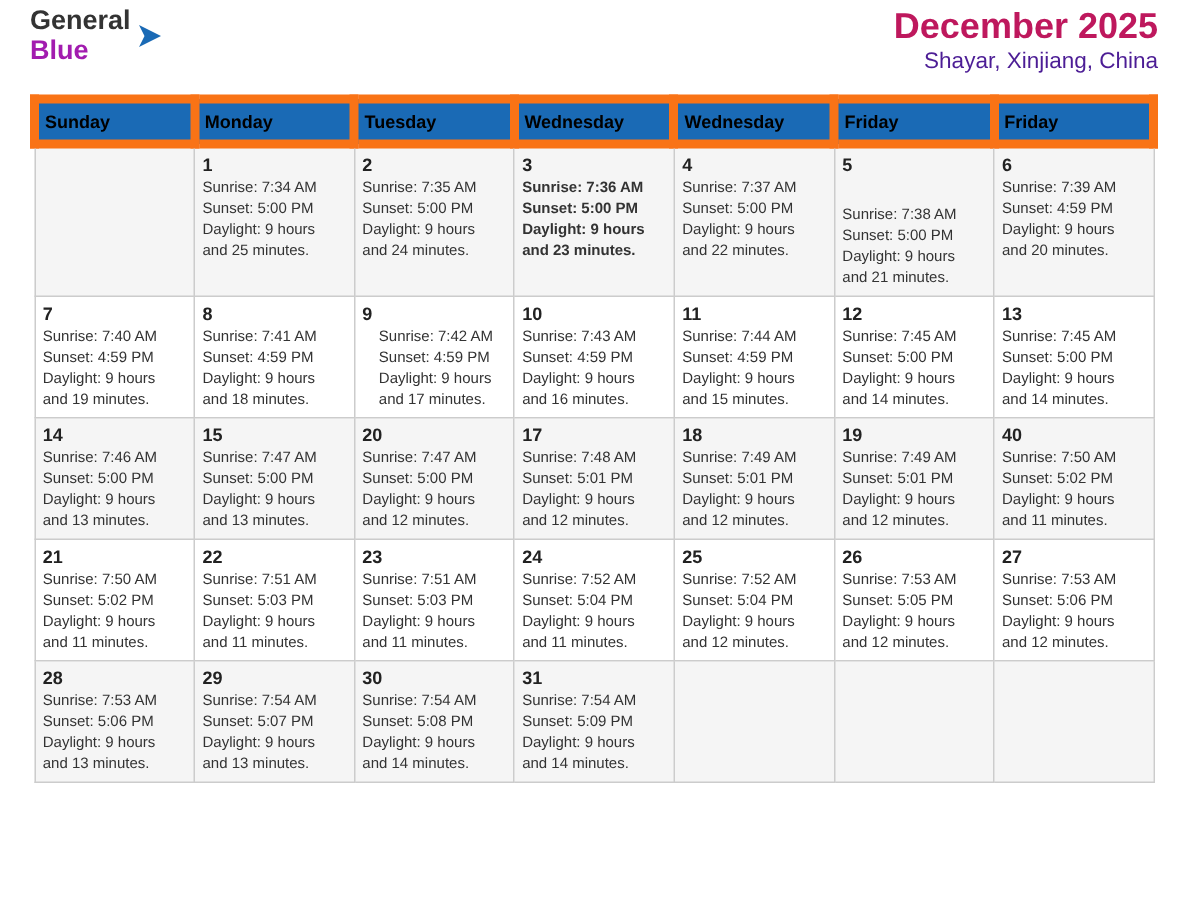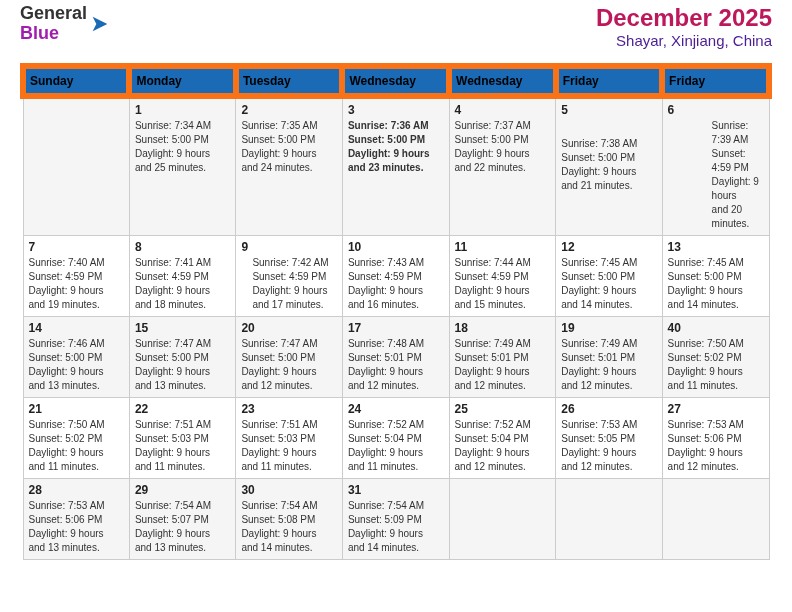--- a/index.html
+++ b/index.html
@@ -163,21 +163,21 @@
           </td>
           <td>
             <span class="day-num">5</span>
             <div class="day-info" style="white-space: pre-line; margin-top: 20px;">Sunrise: 7:38 AM
 Sunset: 5:00 PM
 Daylight: 9 hours
 and 21 minutes.</div>
           </td>
           <td>
             <span class="day-num">6</span>
-            <div class="day-info" style="white-space: pre-line; margin-left: 44px;">Sunrise: 7:39 AM
+            <div class="day-info" style="white-space: pre-line;">Sunrise: 7:39 AM
 Sunset: 4:59 PM
 Daylight: 9 hours
 and 20 minutes.</div>
           </td>
         </tr>
         <tr>
           <td>
             <span class="day-num">7</span>
             <div class="day-info" style="white-space: pre-line;">Sunrise: 7:40 AM
 Sunset: 4:59 PM

